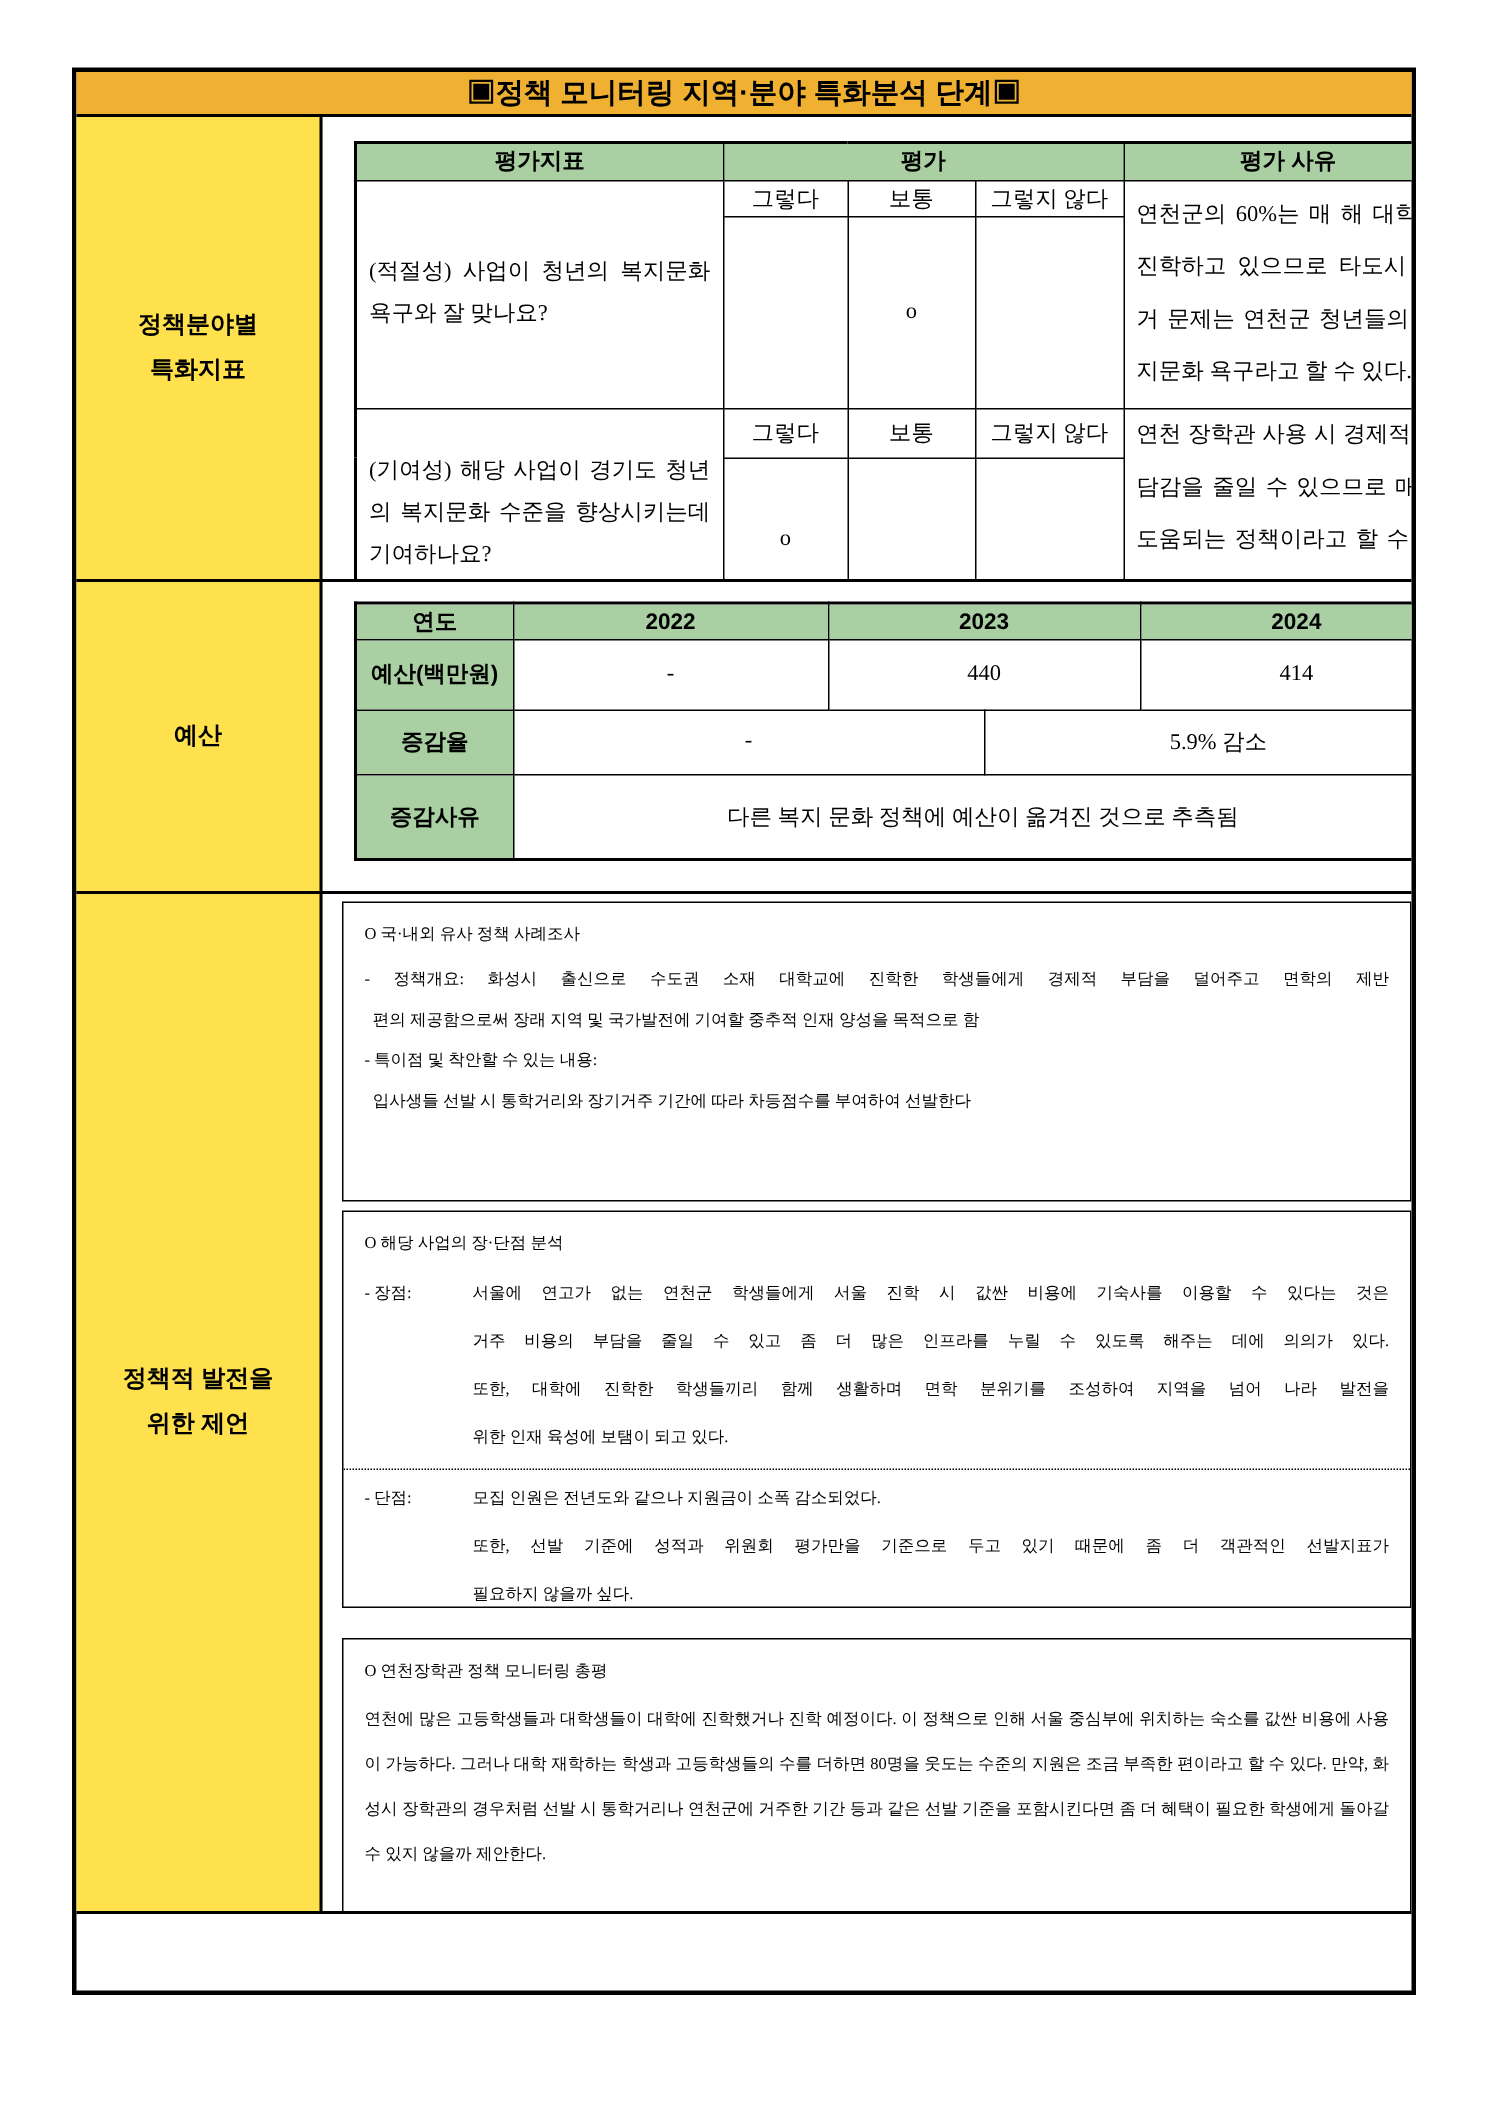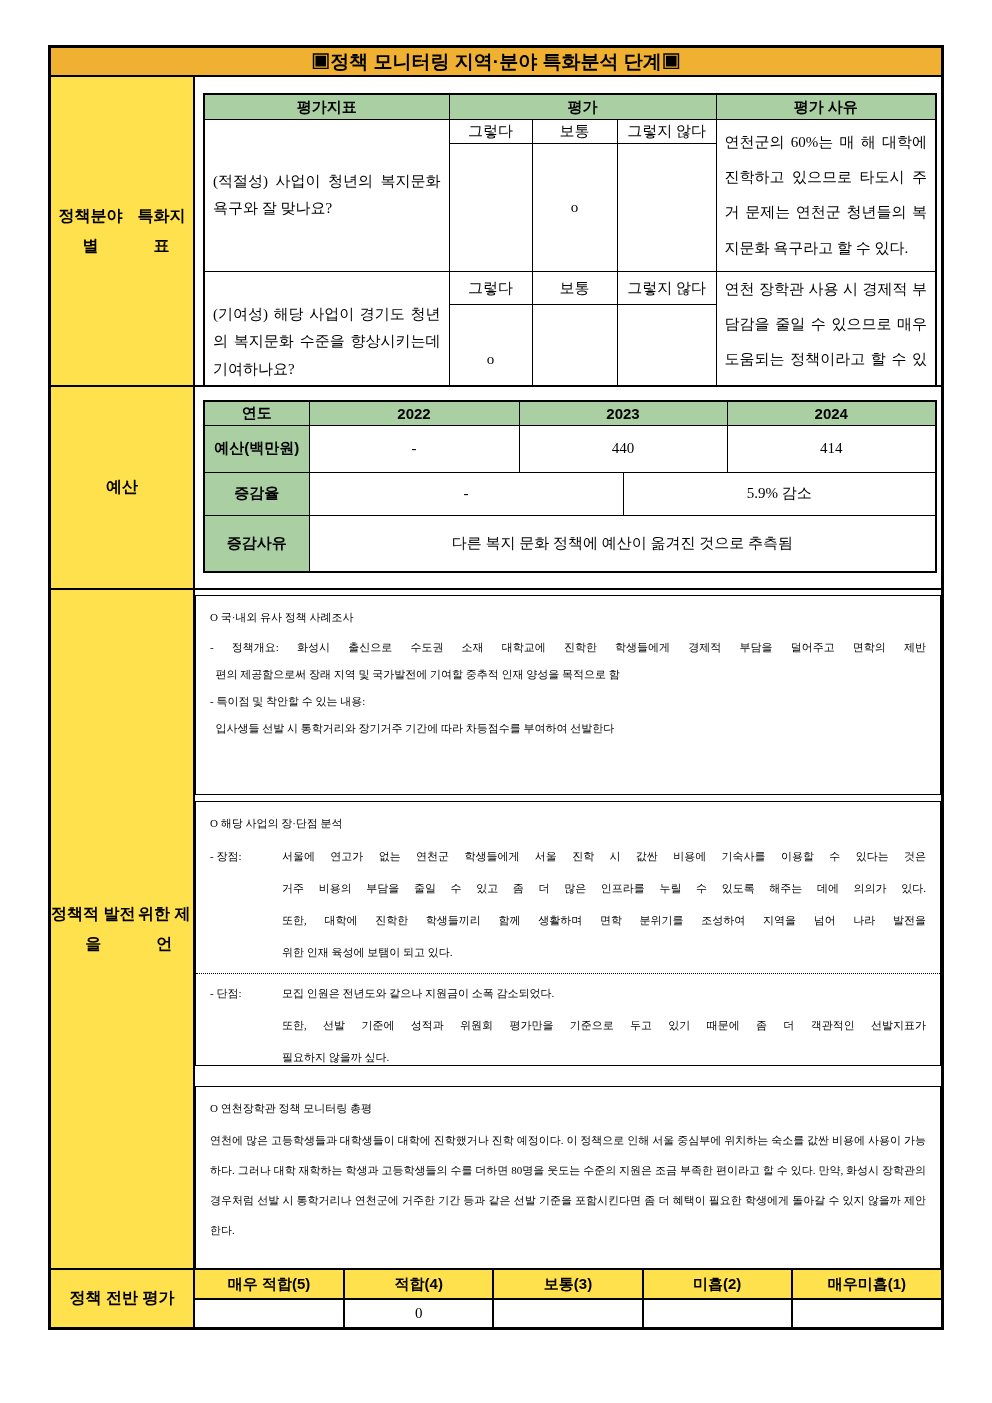--- a/index.html
+++ b/index.html
@@ -6,25 +6,25 @@
   body { background:#ffffff; }
   .page { position:relative; width:992px; height:1403px; background:#ffffff;
           font-family:"Liberation Serif", serif; color:#000; }
   .frame { position:absolute; left:48px; top:45px; width:896px; height:1285px;
            border:3px solid #000; display:flex; flex-direction:column; }
   .titlebar { height:30px; background:#F0B133; border-bottom:2px solid #000;
               display:flex; align-items:center; justify-content:center;
               font-family:"Liberation Sans", sans-serif; font-weight:bold; font-size:19px; }
   .srow { display:flex; border-bottom:2px solid #000; }
   .srow.last { border-bottom:none; }
-  .slabel { width:144px; background:#FFE14E; border-right:2px solid #000;
-            display:flex; flex-direction:row; align-items:center; justify-content:center;
+  .slabel { width:164px; background:#FFE14E; border-right:2px solid #000;
+            display:flex; flex-direction:column; align-items:center; justify-content:center;
             font-family:"Liberation Sans", sans-serif; font-weight:bold; font-size:16px;
             line-height:1.9; text-align:center; flex-shrink:0; }
-  .scontent { flex:1; position:relative; overflow:hidden; }
+  .scontent { flex:1; position:relative; overflow:hidden;padding-left:13px; }
 
   table.t { border-collapse:collapse; table-layout:fixed; border:2px solid #000; }
   table.t td { border:1px solid #000; font-size:15px; vertical-align:middle;
                padding:0 8px; overflow:hidden; }
   .green { background:#A9CFA3; font-weight:bold; text-align:center;
            font-family:"Liberation Sans", sans-serif; font-size:15px; }
   .ctr { text-align:center; }
   .question { text-align:justify; line-height:1.85; padding:0 10px; }
   .reason { text-align:justify; line-height:2.35; padding:4px 10px; word-break:break-all; }
   .subhdr { text-align:center; font-size:14px; }
@@ -193,40 +193,15 @@
         </div>
 
         <div class="box boxC">
           <div class="bhead">O 연천장학관 정책 모니터링 총평</div>
           <div class="sumbody">연천에 많은 고등학생들과 대학생들이 대학에 진학했거나 진학 예정이다. 이 정책으로 인해 서울 중심부에 위치하는 숙소를 값싼 비용에 사용이 가능하다. 그러나 대학 재학하는 학생과 고등학생들의 수를 더하면 80명을 웃도는 수준의 지원은 조금 부족한 편이라고 할 수 있다. 만약, 화성시 장학관의 경우처럼 선발 시 통학거리나 연천군에 거주한 기간 등과 같은 선발 기준을 포함시킨다면 좀 더 혜택이 필요한 학생에게 돌아갈 수 있지 않을까 제안한다.</div>
         </div>
 
       </div>
     </div>
 
-    <div class="srow last" style="height:57px;">
-      <div class="slabel">
-        <span>정책 전반 평가</span>
-      </div>
-      <div class="scontent">
-        <table class="t4">
-          <tbody>
-              <tr style="height:29px;">
-            <td class="yhdr">매우 적합(5)</td>
-            <td class="yhdr">적합(4)</td>
-            <td class="yhdr">보통(3)</td>
-            <td class="yhdr">미흡(2)</td>
-            <td class="yhdr">매우미흡(1)</td>
-          </tr>
-          <tr style="height:28px;">
-            <td></td>
-            <td>0</td>
-            <td></td>
-            <td></td>
-            <td></td>
-          </tr>
-        </tbody>
-          </table>
-      </div>
-    </div>
 
   </div>
 </div>
 
 </body></html>

